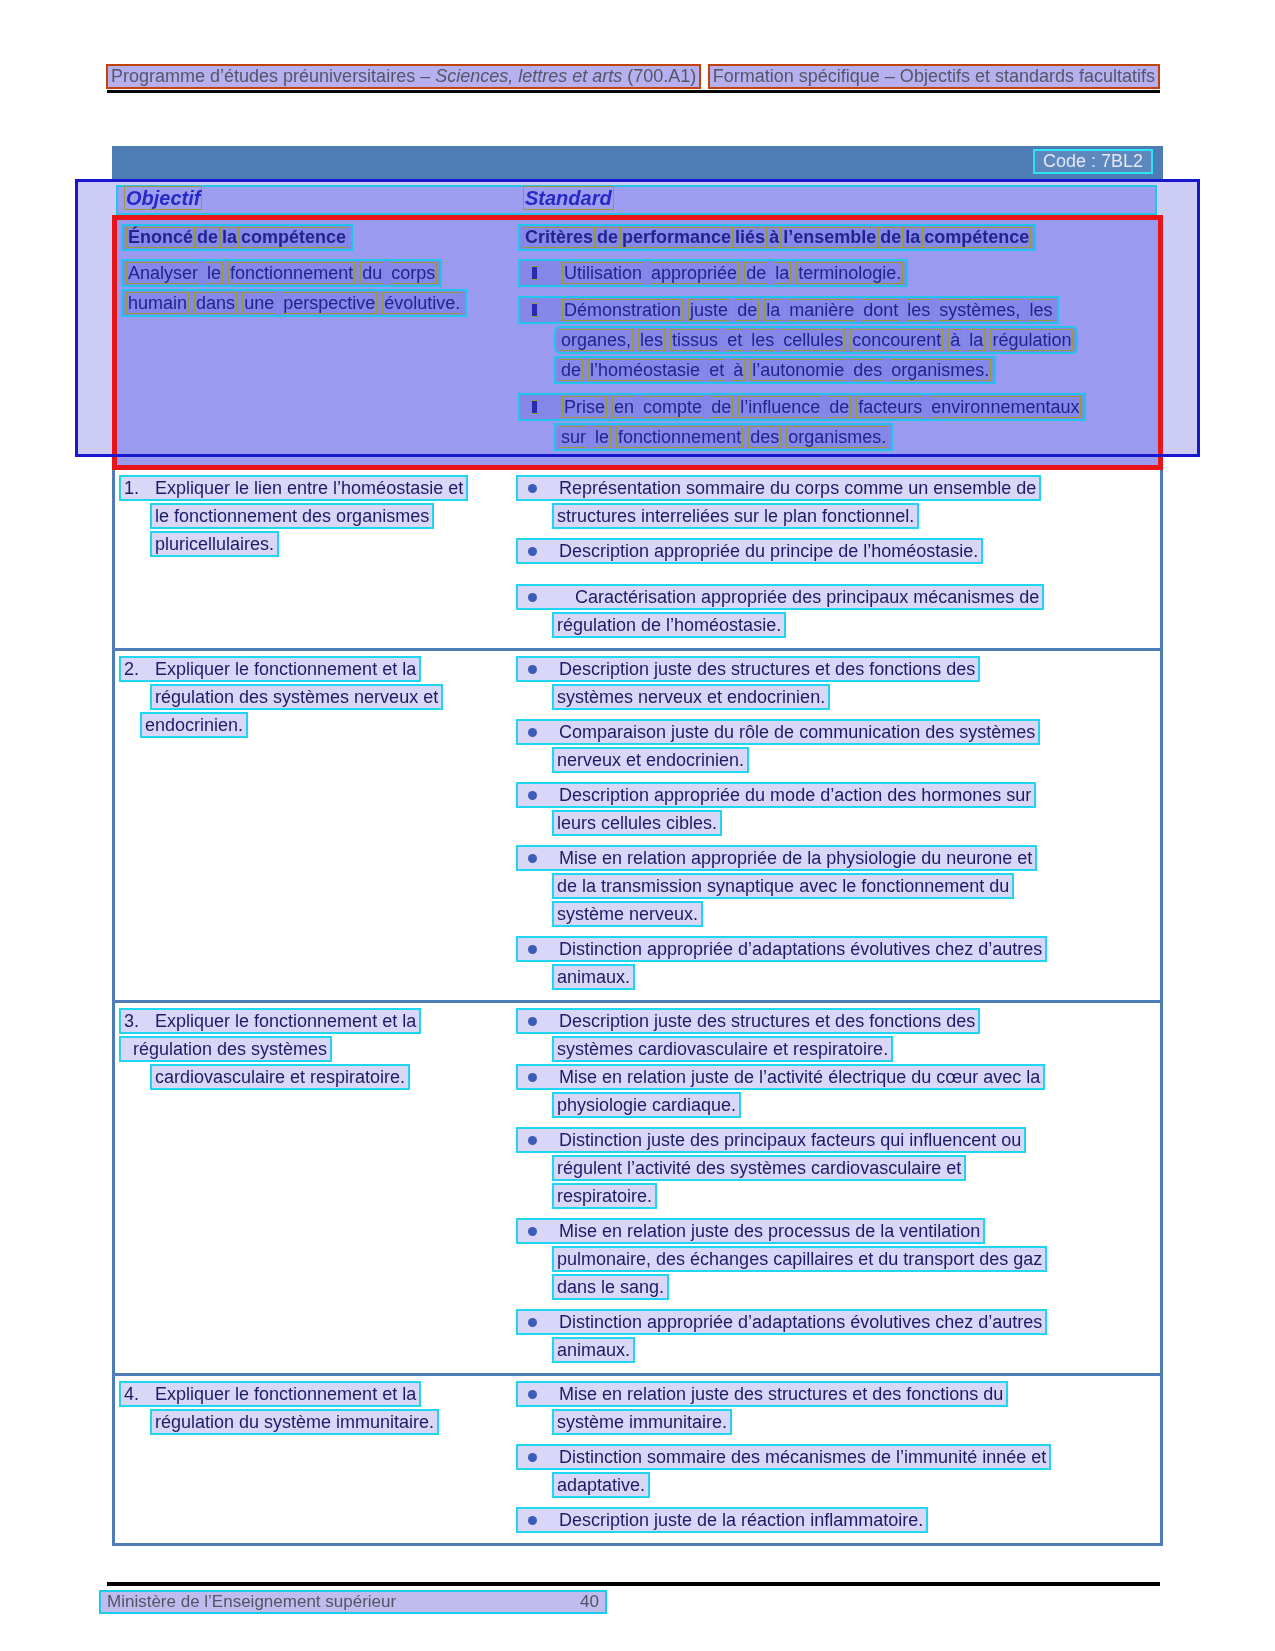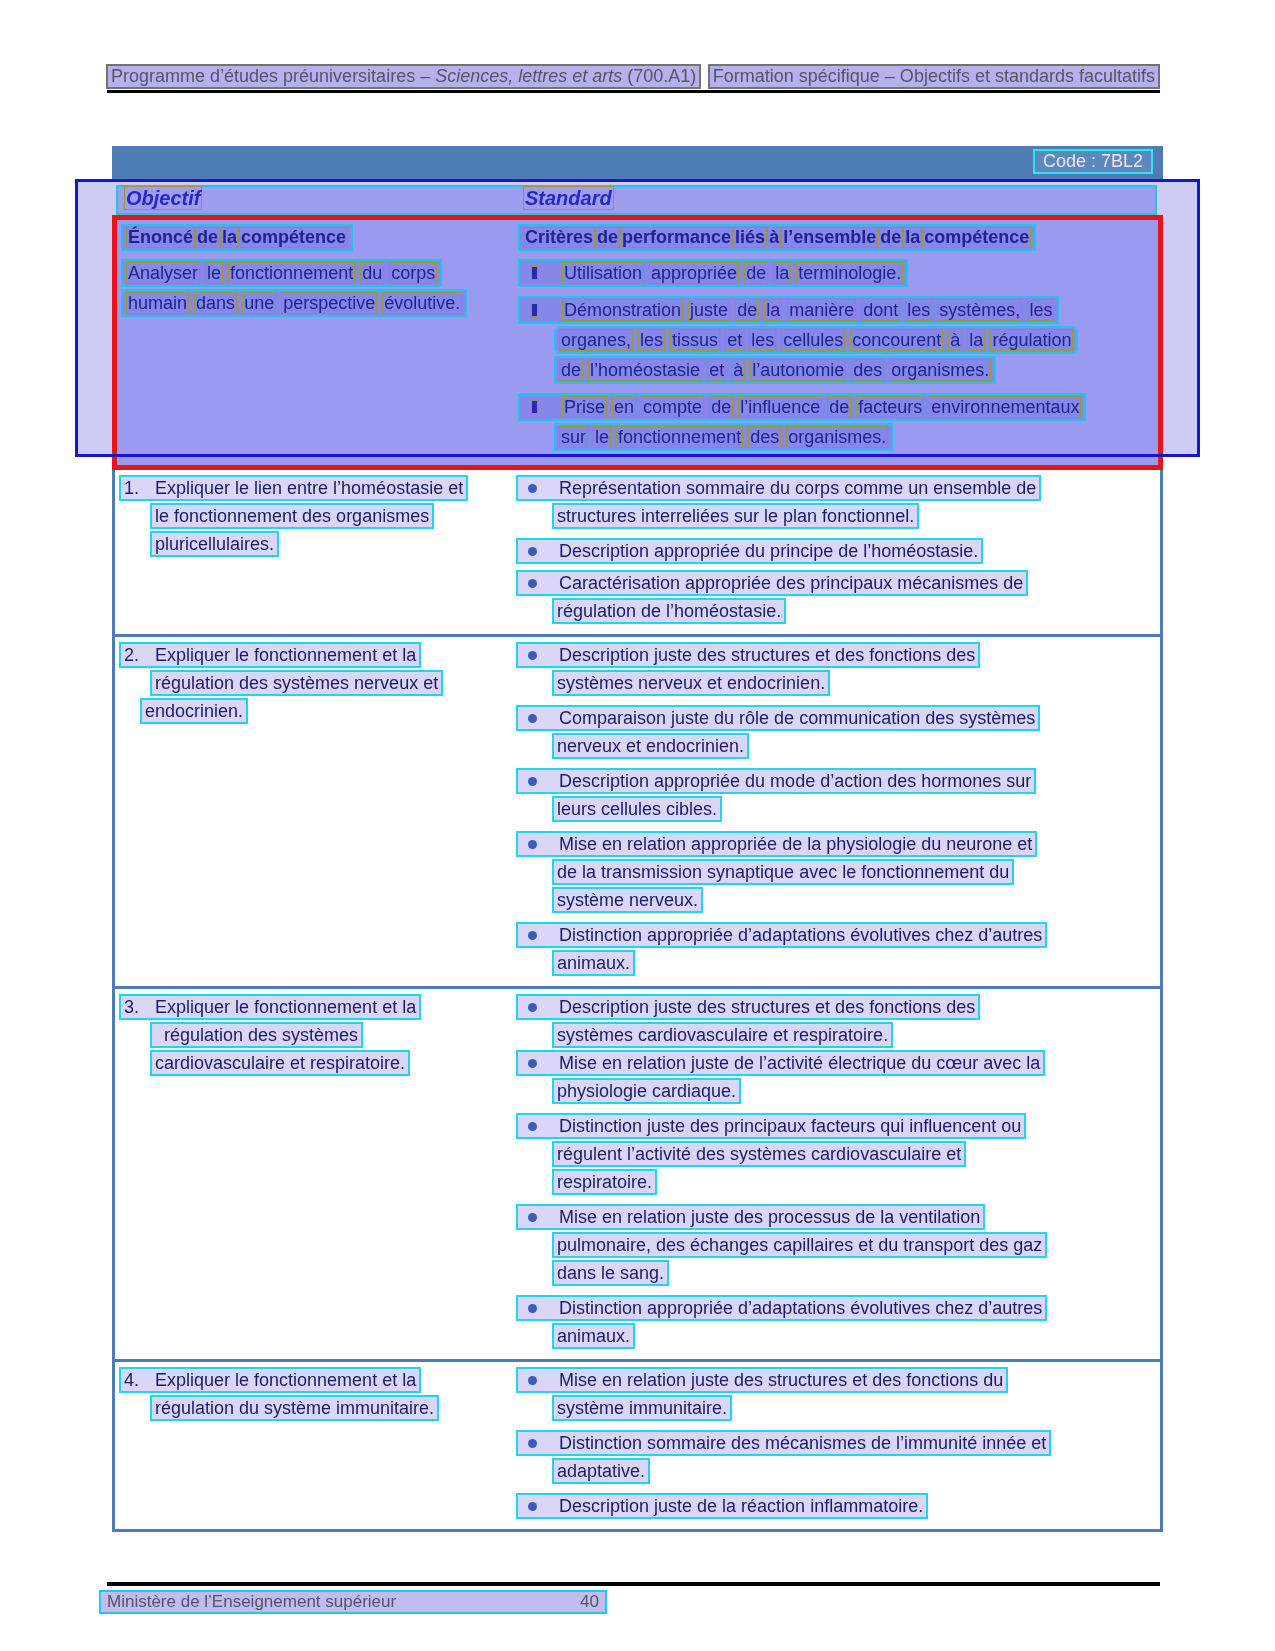--- a/index.html
+++ b/index.html
@@ -11,21 +11,21 @@
       font-size:18px;line-height:19px;color:#1c1c66;white-space:nowrap;}
   .lb.purple{background:#8587e9;border-color:#22c4ec;color:#23238e;}
   .lb.light{background:#d9d6f7;border-color:#1fd6f1;}
   .lb.mt{margin-top:2px;}
   .word{border:1px solid #99993a;padding:0 1px;}
   .bold{font-weight:bold;color:#10108c;}
   
   .dot{flex:none;width:9px;height:9px;border-radius:50%;background:#3b5cb8;margin:0 22px 0 7px;}
   .sq{flex:none;width:5px;height:12px;background:#2a2aae;margin:0 24px 0 8px;border:1px solid #99993a;}
   
-  .hdr-box{border:2px solid #737373;background:#b7b0ee;color:#55556a;font-size:18px;
+  .hdr-box{border:2px solid #c2410c;background:#b7b0ee;color:#55556a;font-size:18px;
            line-height:21px;padding:0 3px;white-space:nowrap;width:fit-content;}
   .black-rule{background:#000000;}
   .code-bar{background:#4e7cb5;}
   .code-box{border:2px solid #2de4f5;background:#5c88bd;color:#e6e6f6;font-size:18px;
             line-height:21px;padding:0 8px;white-space:nowrap;width:fit-content;}
   .lavender{background:#cdccf5;}
   .navy-box{border:3px solid #1717cf;background:transparent;pointer-events:none;z-index:6;}
   .toptable{z-index:2;}
   .obj-strip{position:absolute;left:4px;right:6px;top:3px;height:26px;background:#9e9ef0;
              border:2px solid #22c4ec;}
@@ -161,21 +161,21 @@
             <span class="dot"></span>
             <span>Représentation sommaire du corps comme un ensemble de</span>
           </div>
           <div class="lb light mt" style="min-height:20px;margin-left:36px;">
             <span>structures interreliées sur le plan fonctionnel.</span>
           </div>
           <div class="lb light mt" style="min-height:20px;margin-top:9px;text-align:right;">
             <span class="dot"></span>
             <span>Description appropriée du principe de l’homéostasie.</span>
           </div>
-          <div class="lb light mt" style="min-height:20px;margin-top:6px;">
+          <div class="lb light mt" style="min-height:20px;margin-top:20px;gap:16px;">
             <span class="dot"></span>
             <span>Caractérisation appropriée des principaux mécanismes de</span>
           </div>
           <div class="lb light mt" style="min-height:20px;margin-left:36px;">
             <span>régulation de l’homéostasie.</span>
           </div>
         </div>
       </div>
       <div class="t-row grid2">
         <div class="cell">
@@ -230,21 +230,21 @@
             <span>animaux.</span>
           </div>
         </div>
       </div>
       <div class="t-row grid2">
         <div class="cell">
           <div class="lb light" style="min-height:20px;">
             <span class="numspan">3.</span>
             <span>Expliquer le fonctionnement et la</span>
           </div>
-          <div class="lb light mt" style="min-height:20px;margin-left:31px;padding-left:12px;">
+          <div class="lb light mt" style="min-height:20px;padding-left:12px;">
             <span>régulation des systèmes</span>
           </div>
           <div class="lb light mt" style="min-height:20px;margin-left:31px;">
             <span>cardiovasculaire et respiratoire.</span>
           </div>
         </div>
         <div class="cell">
           <div class="lb light" style="min-height:20px;">
             <span class="dot"></span>
             <span>Description juste des structures et des fonctions des</span>

